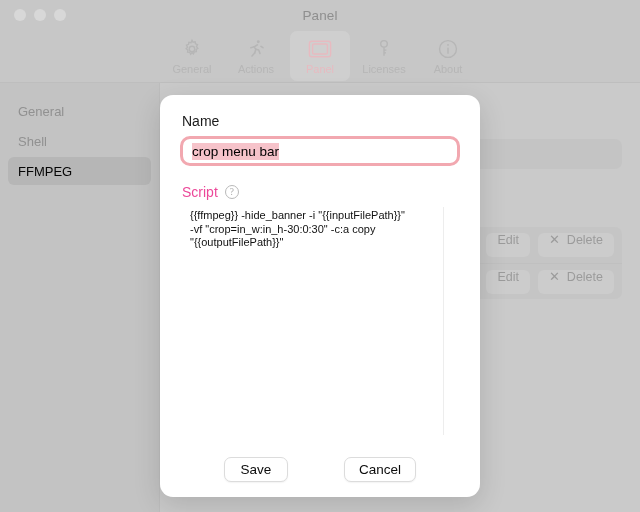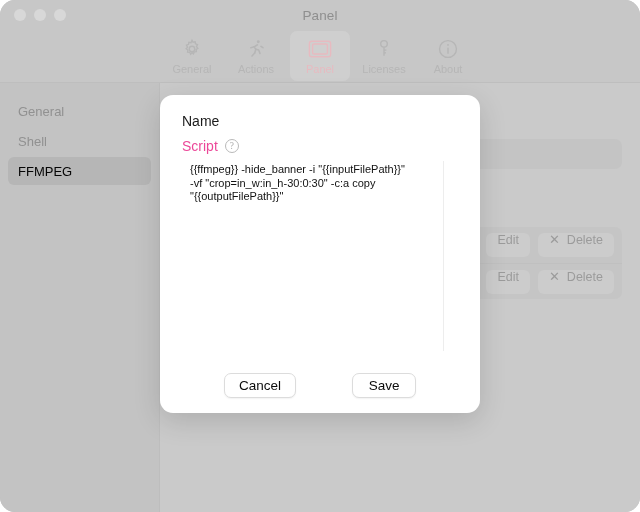--- a/index.html
+++ b/index.html
@@ -11,21 +11,20 @@
     font-family: "Liberation Sans", sans-serif;
     background: #ffffff;
   }
 
   #app {
     position: relative;
     width: 640px;
     height: 512px;
     overflow: hidden;
     background: #ffffff;
-    border-radius: 15px;
   }
 
   
   .window {
     position: absolute;
     inset: 0;
     background: #c6c6c6;
     display: flex;
     flex-direction: column;
   }
@@ -188,21 +187,21 @@
     position: absolute;
     inset: 0;
     background: rgba(255,255,255,0.02);
   }
 
   .modal {
     position: absolute;
     left: 160px;
     top: 95px;
     width: 320px;
-    height: 318px;
+    height: 402px;
     background: #ffffff;
     border-radius: 13px;
     box-shadow: 0 8px 28px rgba(0,0,0,0.14);
     padding: 18px 22px 0 22px;
     display: flex;
     flex-direction: column;
   }
 
   .field-label {
     font-size: 14px;
@@ -431,33 +430,38 @@
 
     </div>
   </div>
 
   <div class="scrim"></div>
 
   <div class="modal">
 
     <div class="field-label">Name</div>
 
+    <div class="name-wrap">
+      <div class="name-input" placeholder="Name">
+        <span class="name-sel">crop menu bar</span>
+      </div>
+    </div>
 
     <div class="script-head">
       <span class="script-label">Script</span>
       <span class="help-icon">?</span>
     </div>
 
     <div class="script-area">
       <div class="script-text">{{ffmpeg}} -hide_banner -i "{{inputFilePath}}"
 -vf "crop=in_w:in_h-30:0:30" -c:a copy
 "{{outputFilePath}}"</div>
       <div class="script-divider"></div>
     </div>
 
     <div class="modal-actions">
+      <div class="modal-btn">Save</div>
       <div class="modal-btn">Cancel</div>
-      <div class="modal-btn">Save</div>
     </div>
 
   </div>
 
 </div>
 
 </body></html>

